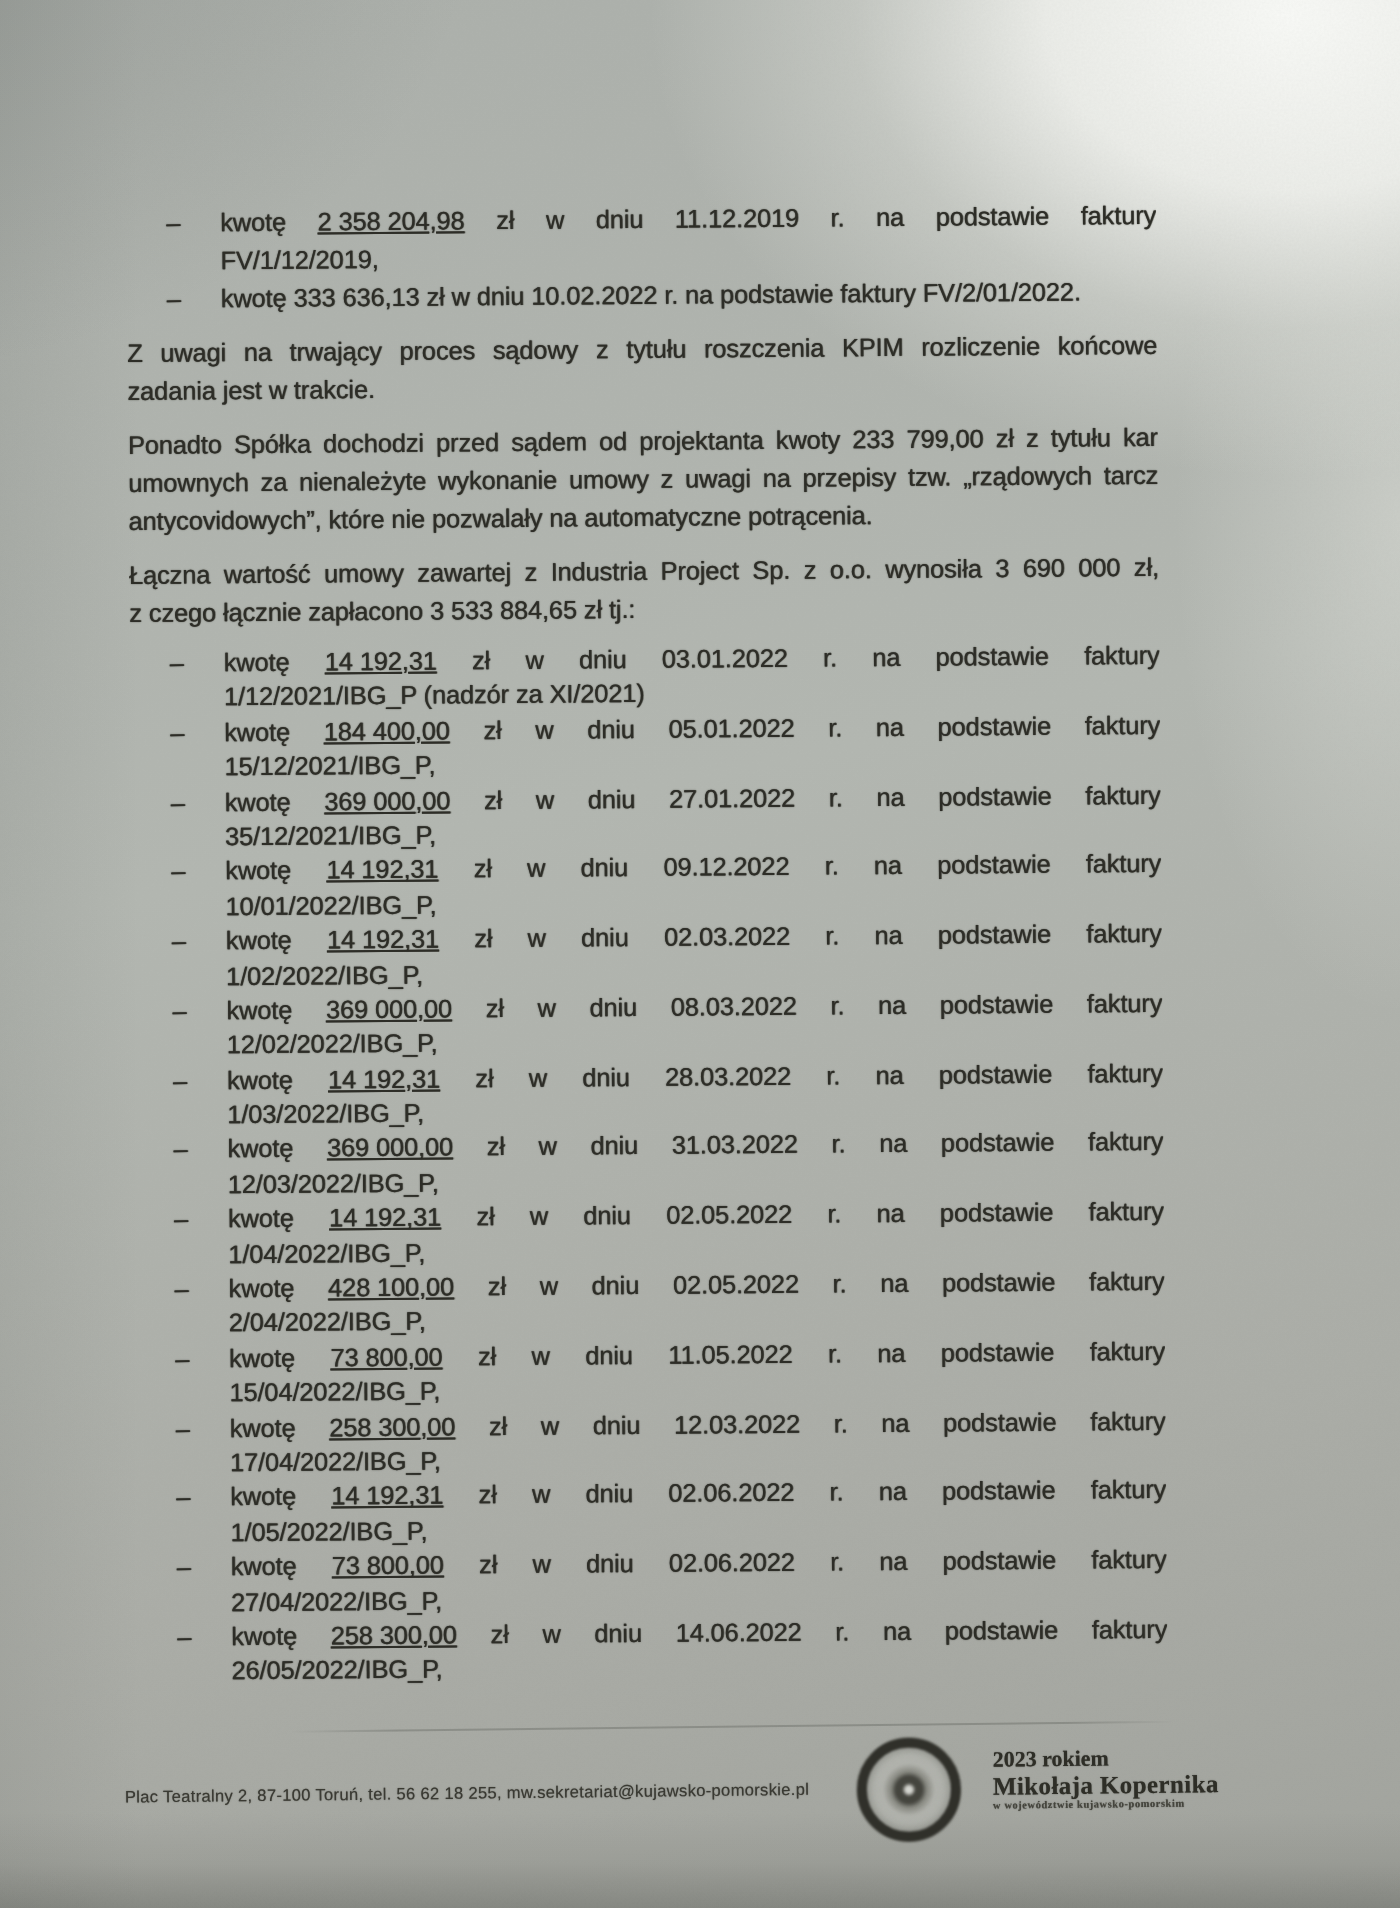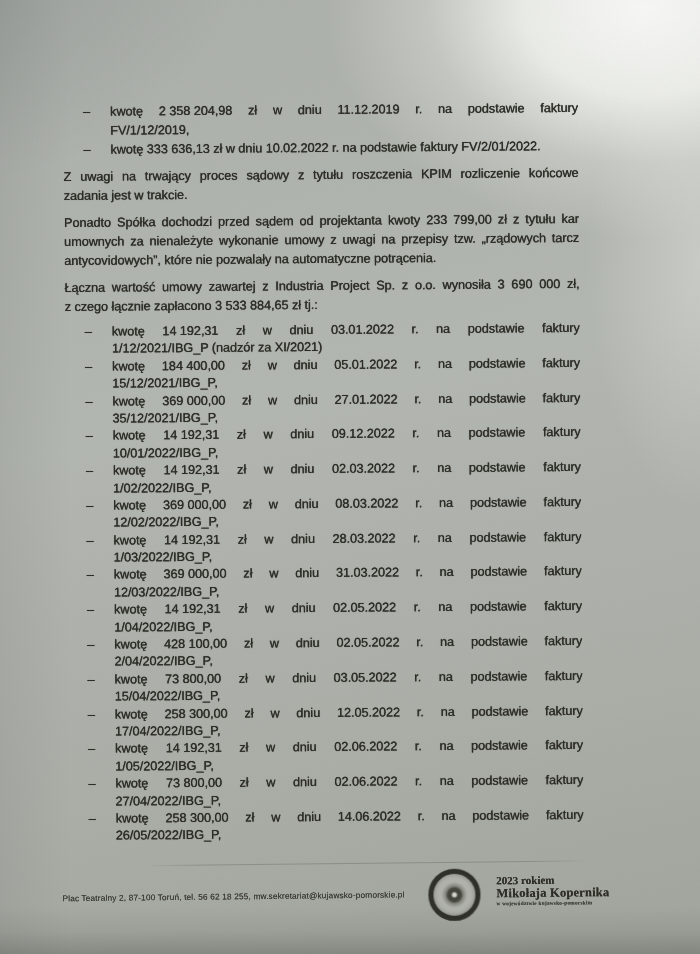--- a/index.html
+++ b/index.html
@@ -28,21 +28,21 @@
     color:#2d2d27;
     font-size:12.7px;letter-spacing:-0.05px;
     text-shadow:0 0 0.7px rgba(45,45,38,0.85), 0.35px 0 0 rgba(45,45,38,0.5);
   }
   .line{height:19px;line-height:19px;overflow:hidden;white-space:nowrap;}
   .wline{height:19px;line-height:19px;overflow:hidden;} 
   .jline{text-align:justify;}
   .jline::after{content:"";display:inline-block;width:100%;height:0;}
   .item{position:relative;padding-left:47px;}
   .item .dash{position:absolute;left:20px;top:0;height:19px;line-height:19px;}
-  .amt{display:inline-block;}
+  .amt{display:inline-block;text-decoration:underline;}
   .para{margin-top:8px;}
   .plist{margin-top:7px;}
   .plist .line,.plist .wline,.plist .item .dash{height:17.4px;line-height:17.4px;}
 
   
   .footer{position:absolute;left:0;top:858px;width:700px;height:96px;transform:rotate(-0.65deg);transform-origin:0 0;}
   .footrule{position:absolute;left:145px;top:9px;width:442px;height:1px;
     background:linear-gradient(to right, rgba(75,78,72,0) 0%, rgba(75,78,72,0.30) 12%, rgba(75,78,72,0.30) 88%, rgba(75,78,72,0) 100%);}
   .address{position:absolute;left:62px;top:36px;font-size:8.3px;letter-spacing:0.15px;color:#3a3a33;
     text-shadow:0 0 0.6px rgba(58,58,51,0.8);}
@@ -234,33 +234,33 @@
     </div>
     <div class="line">2/04/2022/IBG_P,</div>
   </div>
 
   <div class="item">
     <span class="dash">–</span>
     <div class="wline jline">
       <span>kwotę</span>
       <span class="amt">73 800,00</span>
       <span>zł w dniu</span>
-      <span>03.05.2022</span>
+      <span>11.05.2022</span>
       <span>r. na podstawie faktury</span>
     </div>
     <div class="line">15/04/2022/IBG_P,</div>
   </div>
 
   <div class="item">
     <span class="dash">–</span>
     <div class="wline jline">
       <span>kwotę</span>
       <span class="amt">258 300,00</span>
       <span>zł w dniu</span>
-      <span>12.05.2022</span>
+      <span>12.03.2022</span>
       <span>r. na podstawie faktury</span>
     </div>
     <div class="line">17/04/2022/IBG_P,</div>
   </div>
 
   <div class="item">
     <span class="dash">–</span>
     <div class="wline jline">
       <span>kwotę</span>
       <span class="amt">14 192,31</span>

